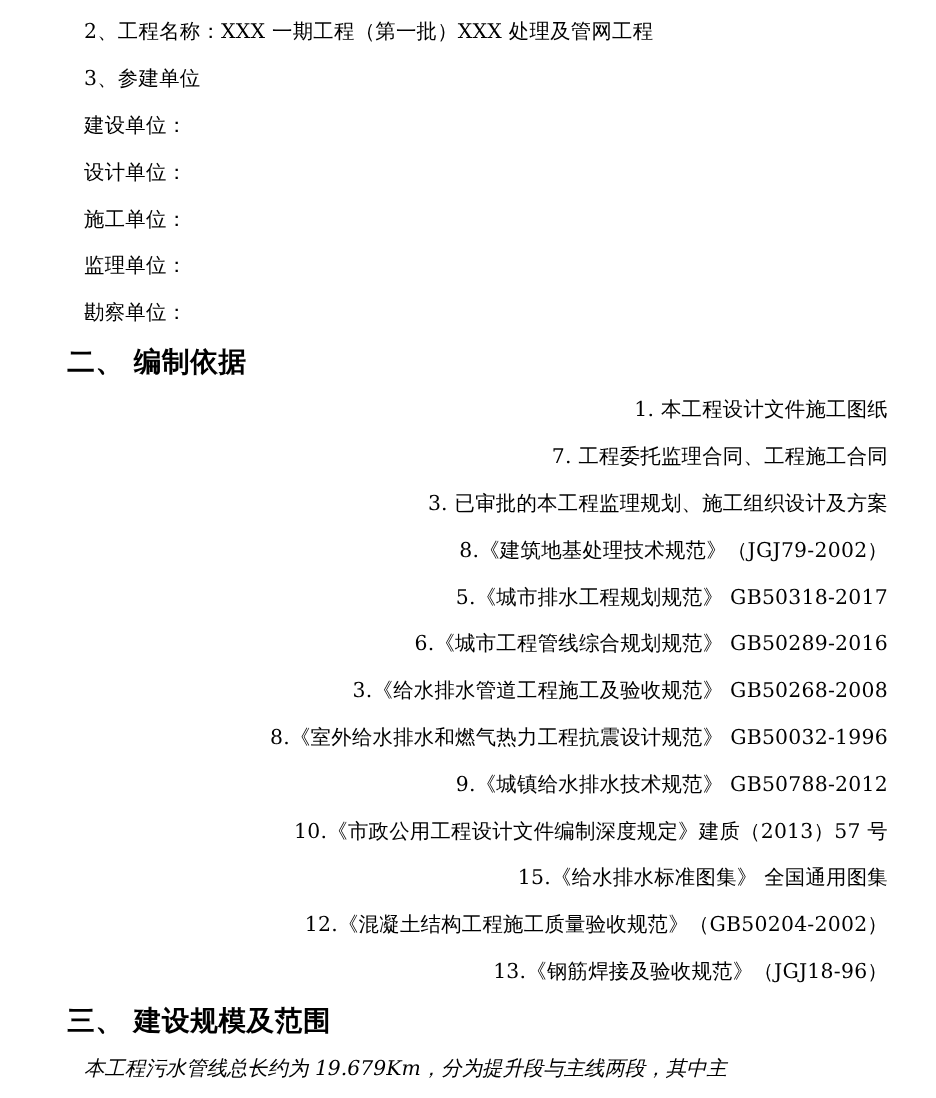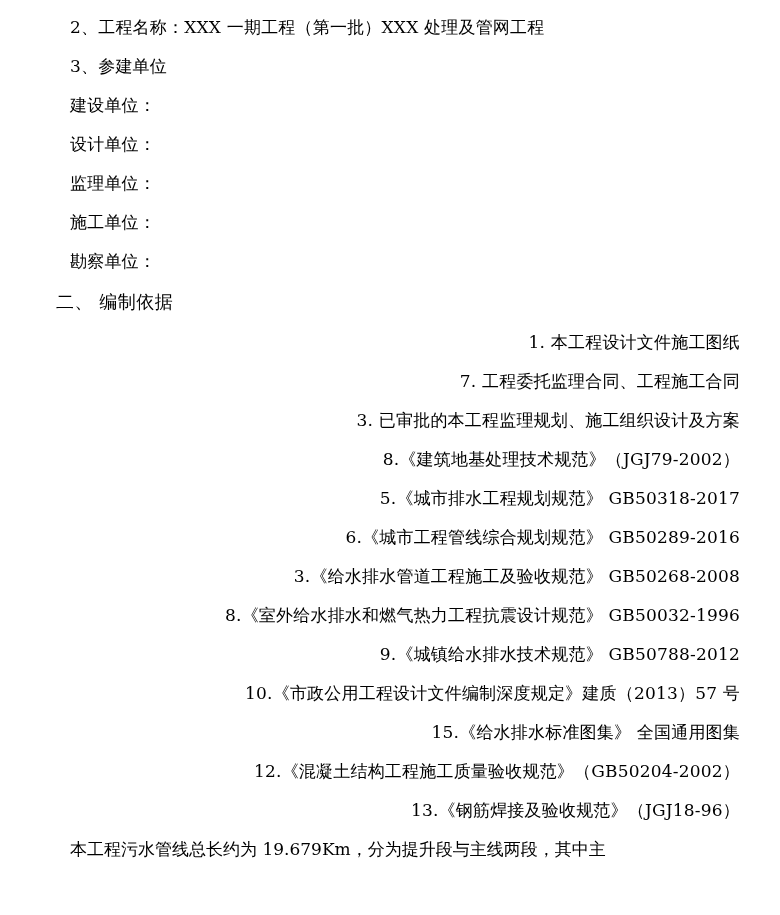--- a/index.html
+++ b/index.html
@@ -24,59 +24,61 @@
   .line {
     font-size: 17px;
     line-height: 39px;
     white-space: pre;
     letter-spacing: 0.2px;
   }
   .indent-1 { padding-left: 30px; }
   .indent-2 { padding-left: 30px; }
   .indent-3 { padding-left: 33px; text-align: right; }
   .heading {
-    font-size: 18px;
-    font-weight: normal;
+    font-size: 23px;
+    font-weight: bold;
     line-height: 42px;
     white-space: pre;
     padding-left: 16px;
     letter-spacing: 0.5px;
   }
   .body-last {
     font-size: 17px;
     line-height: 39px;
     white-space: pre;
     padding-left: 30px;
+    font-style: italic;
   }
 </style>
 </head>
 <body>
 
 <div class="page">
 
   <div class="line indent-1">2、工程名称：XXX 一期工程（第一批）XXX 处理及管网工程</div>
   <div class="line indent-1">3、参建单位</div>
   <div class="line indent-2">建设单位：</div>
   <div class="line indent-2">设计单位：</div>
+  <div class="line indent-2">施工单位：</div>
   <div class="line indent-2">监理单位：</div>
-  <div class="line indent-2">施工单位：</div>
   <div class="line indent-2">勘察单位：</div>
 
   <div class="heading">二、 编制依据</div>
 
   <div class="line indent-3">1. 本工程设计文件施工图纸</div>
   <div class="line indent-3">7. 工程委托监理合同、工程施工合同</div>
   <div class="line indent-3">3. 已审批的本工程监理规划、施工组织设计及方案</div>
   <div class="line indent-3">8.《建筑地基处理技术规范》（JGJ79-2002）</div>
   <div class="line indent-3">5.《城市排水工程规划规范》 GB50318-2017</div>
   <div class="line indent-3">6.《城市工程管线综合规划规范》 GB50289-2016</div>
   <div class="line indent-3">3.《给水排水管道工程施工及验收规范》 GB50268-2008</div>
   <div class="line indent-3">8.《室外给水排水和燃气热力工程抗震设计规范》 GB50032-1996</div>
   <div class="line indent-3">9.《城镇给水排水技术规范》 GB50788-2012</div>
   <div class="line indent-3">10.《市政公用工程设计文件编制深度规定》建质（2013）57 号</div>
   <div class="line indent-3">15.《给水排水标准图集》 全国通用图集</div>
   <div class="line indent-3">12.《混凝土结构工程施工质量验收规范》（GB50204-2002）</div>
   <div class="line indent-3">13.《钢筋焊接及验收规范》（JGJ18-96）</div>
 
+  <div class="heading">三、 建设规模及范围</div>
 
   <div class="body-last">本工程污水管线总长约为 19.679Km，分为提升段与主线两段，其中主</div>
 
 </div>
 
 </body></html>

